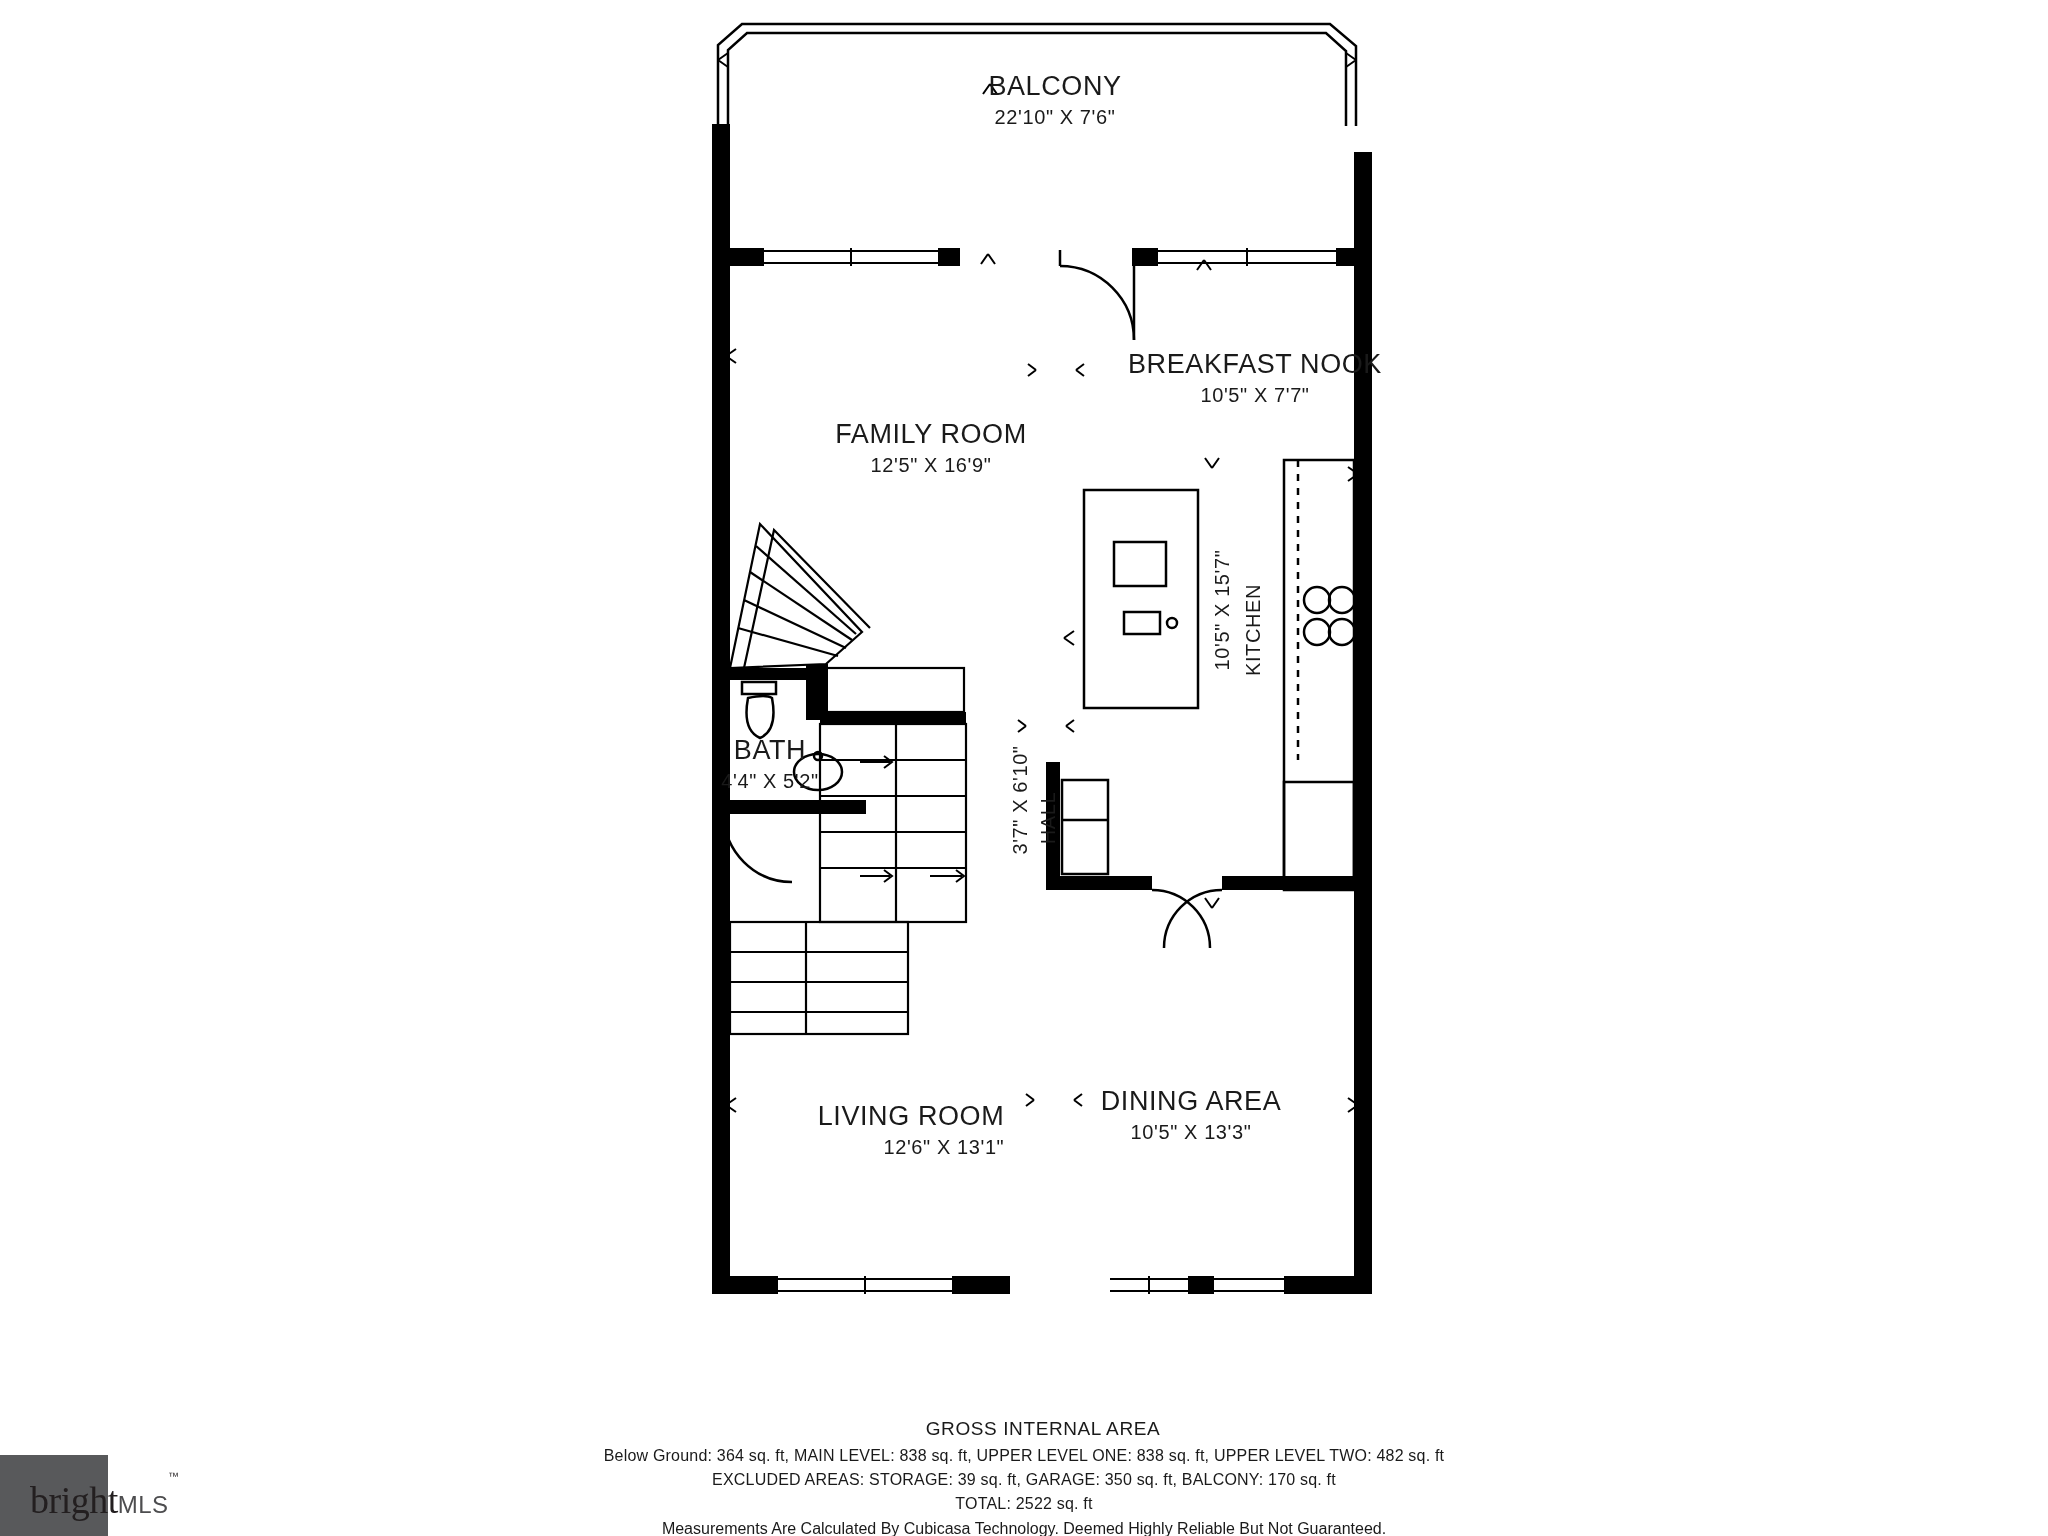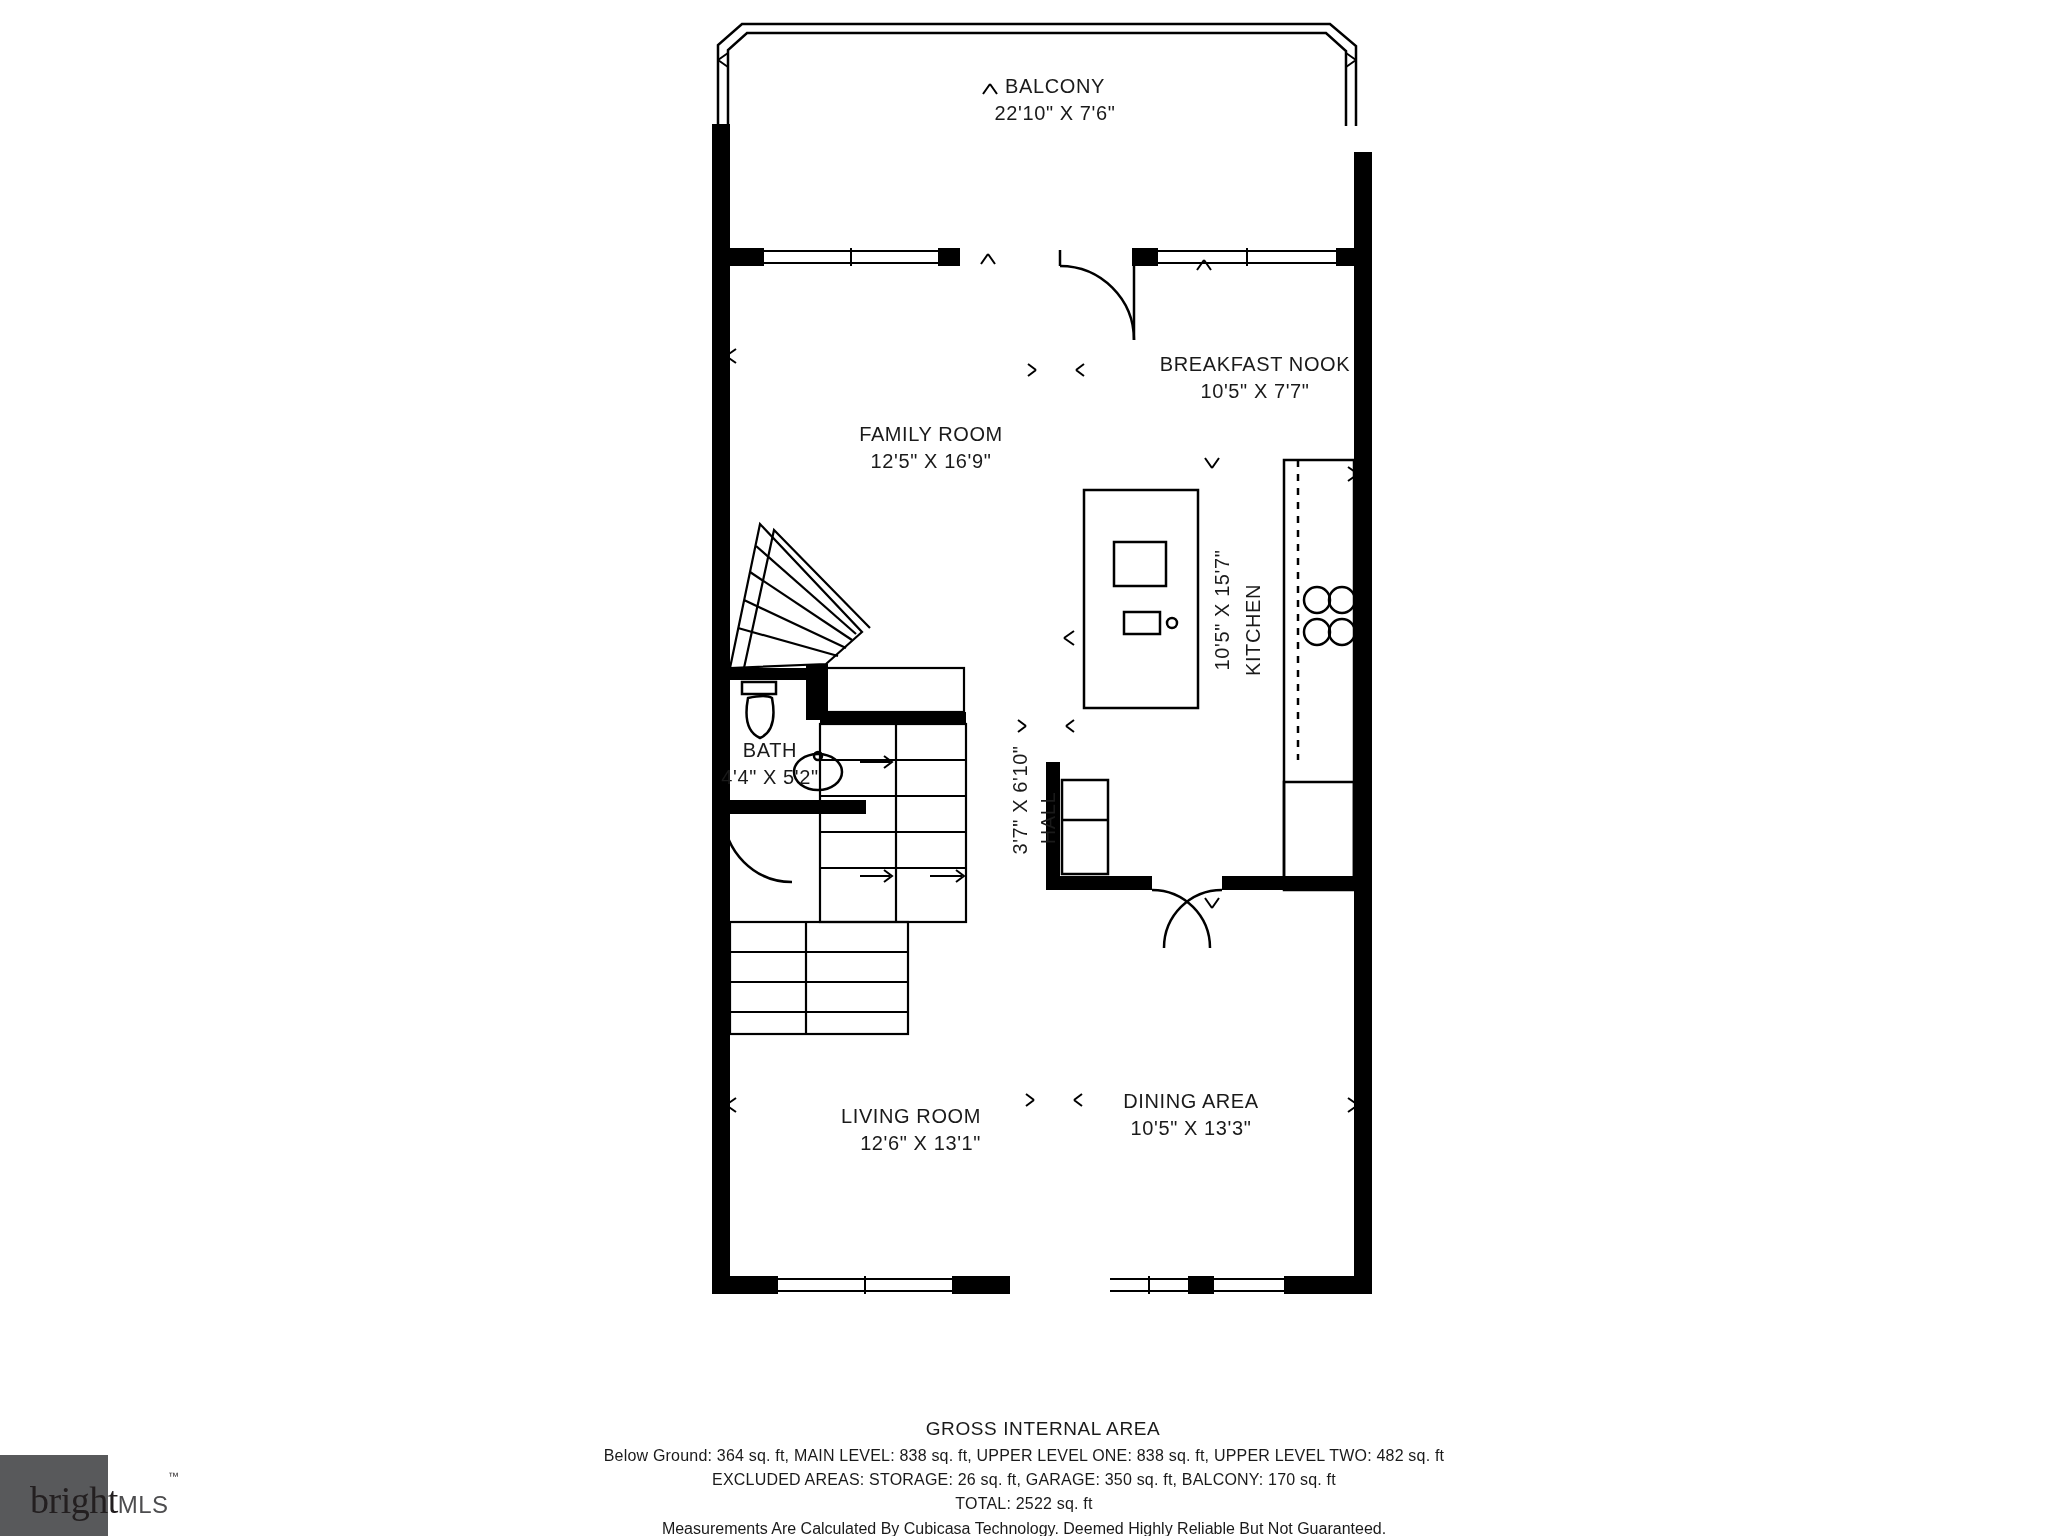--- a/index.html
+++ b/index.html
@@ -25,21 +25,21 @@
     position: absolute;
     text-align: center;
     color: #1a1a1a;
     font-family: "Liberation Sans", sans-serif;
     letter-spacing: 0.6px;
     white-space: nowrap;
     line-height: 1.35;
   }
   .room-label .name {
     display: block;
-    font-size: 20px;
+    font-size: 27px;
   }
   .room-label .dims {
     display: block;
     font-size: 20px;
   }
   .rot-label {
     position: absolute;
     white-space: nowrap;
     color: #1a1a1a;
     font-size: 20px;
@@ -310,21 +310,21 @@
 </div>
 
 <div class="room-label" style="left:1191px; top:1115px; transform:translate(-50%,-50%);">
   <span class="name">DINING AREA</span>
   <span class="dims">10'5" X 13'3"</span>
 </div>
 
 <div class="footer">
   <div class="ln1">GROSS INTERNAL AREA</div>
   <div class="ln">Below Ground: 364 sq. ft, MAIN LEVEL: 838 sq. ft, UPPER LEVEL ONE: 838 sq. ft, UPPER LEVEL TWO: 482 sq. ft</div>
-  <div class="ln">EXCLUDED AREAS: STORAGE: 26 sq. ft, GARAGE: 350 sq. ft, BALCONY: 170 sq. ft</div>
+  <div class="ln">EXCLUDED AREAS: STORAGE: 39 sq. ft, GARAGE: 350 sq. ft, BALCONY: 170 sq. ft</div>
   <div class="ln">TOTAL: 2522 sq. ft</div>
   <div class="ln-small">Measurements Are Calculated By Cubicasa Technology. Deemed Highly Reliable But Not Guaranteed.</div>
 </div>
 
 <div class="logo-box"></div>
 <div class="logo-text">
   <span class="bright">bright</span><span class="mls">MLS</span>
 </div>
 <div class="logo-tm">™</div>
 <svg class="logo-spark" width="26" height="26" viewBox="0 0 26 26" style="position:absolute;left:148px;top:1468px;">

